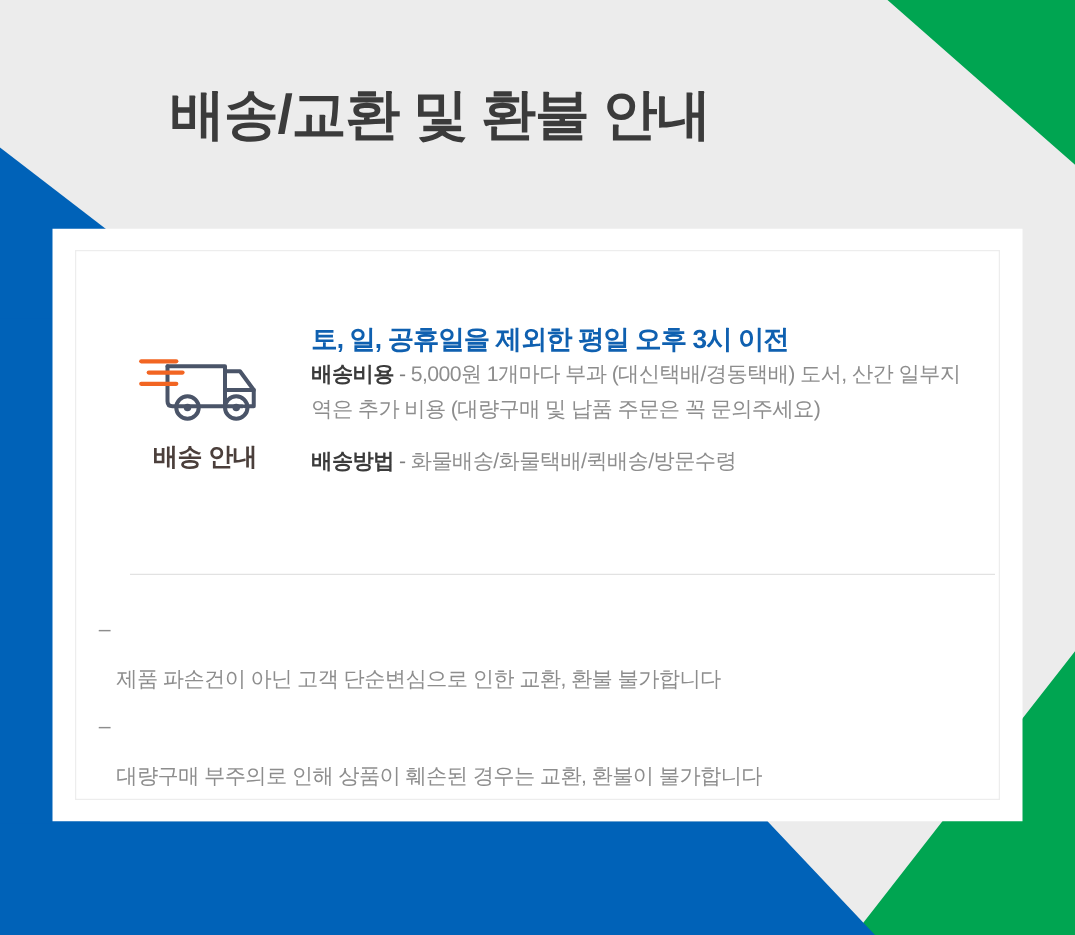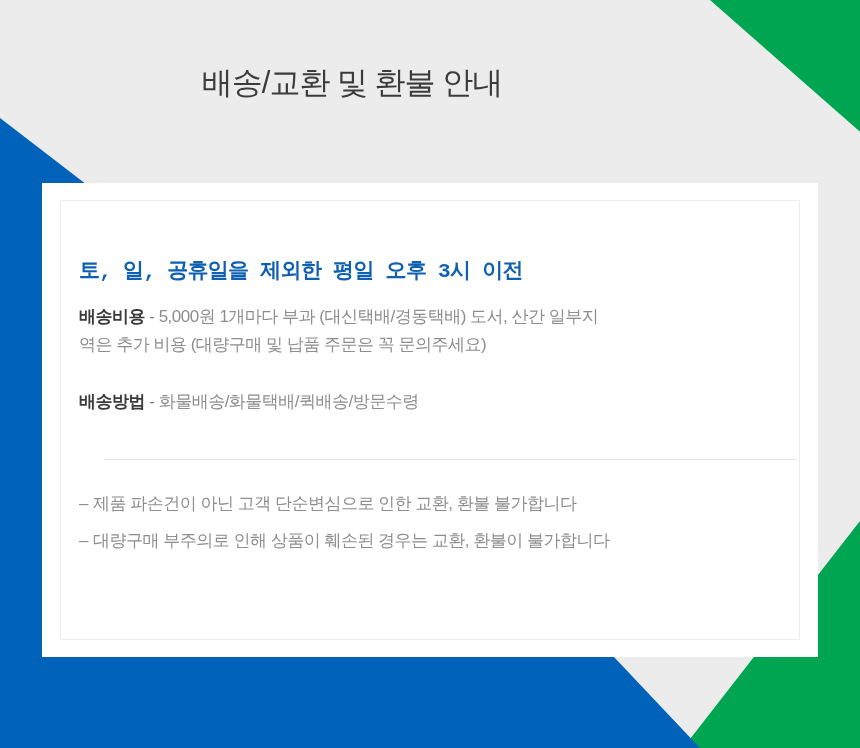--- a/index.html
+++ b/index.html
@@ -24,22 +24,22 @@
     height: 748px;
   }
 
   
   .page-title {
     position: absolute;
     top: 62px;
     left: 0;
     width: 704px;
     text-align: center;
-    font-size: 31px;
-    font-weight: normal;
+    font-size: 44px;
+    font-weight: bold;
     color: #3b3b3b;
     letter-spacing: -1px;
     z-index: 5;
     white-space: nowrap;
   }
 
   
   .card {
     position: absolute;
     left: 42px;
@@ -103,40 +103,38 @@
     padding-top: 2px;
   }
 
   .lead {
     font-size: 21px;
     font-weight: bold;
     color: #0f60b0;
     line-height: 1.34;
     letter-spacing: -0.7px;
     white-space: nowrap;
-    font-family: Liberation Mono, monospace;
   }
 
   .info-line {
-    margin-top: 17px;
     font-size: 17px;
     line-height: 1.62;
     color: #8d8d8d;
     letter-spacing: -0.5px;
     max-width: 530px;
   }
 
   .info-line .key {
     color: #3b3b3b;
     font-weight: bold;
   }
 
   .info-line .dash { color: #7d7d7d; }
 
-  .info-line.second { margin-top: 30px; white-space: nowrap; }
+  .info-line.second { margin-top: 14px; white-space: nowrap; }
 
   
   .divider {
     position: absolute;
     left: 43px;
     top: 258px;
     width: 692px;
     height: 1px;
     background: #e2e2e2;
   }
@@ -154,41 +152,63 @@
     letter-spacing: -0.5px;
     margin-bottom: 10px;
     max-width: 580px;
   }
 
   .bullet .mark {
     flex: 0 0 14px;
     color: #8d8d8d;
   }
 
-  .bullet .btext { flex: 1; }
+  .bullet .btext { flex: 1; margin-top: 40px; }
 </style>
 </head>
 <body>
 
 <svg id="bg-shapes" viewBox="0 0 860 748" width="860" height="748">
   <rect x="0" y="0" width="860" height="748" fill="#ececec"></rect>
 
   <polygon points="710,0 860,0 860,748 683,748 1040,290" fill="#00a551"></polygon>
 
   <polygon points="0,118 0,748 700,748 614,657 0,657 0,657" fill="#0062b8"></polygon>
   <polygon points="0,118 182,258 0,258" fill="#0062b8"></polygon>
   <rect x="0" y="255" width="80" height="404" fill="#0062b8"></rect>
 </svg>
 
 <div class="page-title">배송/교환 및 환불 안내</div>
 
 <div class="card">
   <div class="card-inner">
 
     <div class="section section-shipping">
+      <div class="icon-col">
+        <div class="icon-box">
+          <svg width="112" height="78" viewBox="0 0 112 78">
+            <g fill="none" stroke="#4a5468" stroke-width="3.2" stroke-linecap="round" stroke-linejoin="round">
+              <path d="M26 27 L26 55 Q26 59 30 59 L86 59"></path>
+              <path d="M26 27 L72 27 L72 59"></path>
+              <path d="M72 31 L84 31 L95 46 L95 59 L88 59"></path>
+              <path d="M72 46 L95 46"></path>
+              <circle cx="42" cy="60" r="9"></circle>
+              <circle cx="81" cy="60" r="9"></circle>
+            </g>
+            <circle cx="42" cy="60" r="3" fill="#4a5468"></circle>
+            <circle cx="81" cy="60" r="3" fill="#4a5468"></circle>
+            <g stroke="#f26522" stroke-width="3.4" stroke-linecap="round">
+              <line x1="5" y1="23" x2="33" y2="23"></line>
+              <line x1="11" y1="32" x2="38" y2="32"></line>
+              <line x1="5" y1="41" x2="33" y2="41"></line>
+            </g>
+          </svg>
+        </div>
+        <div class="icon-label">배송 안내</div>
+      </div>
 
       <div class="text-col">
         <div class="lead">토, 일, 공휴일을 제외한 평일 오후 3시 이전</div>
 
         <div class="info-line">
           <span class="key">배송비용</span>
           <span class="dash">-</span>
           <span>5,000원 1개마다 부과 (대신택배/경동택배) 도서, 산간 일부지역은 추가 비용 (대량구매 및 납품 주문은 꼭 문의주세요)</span>
         </div>
 

